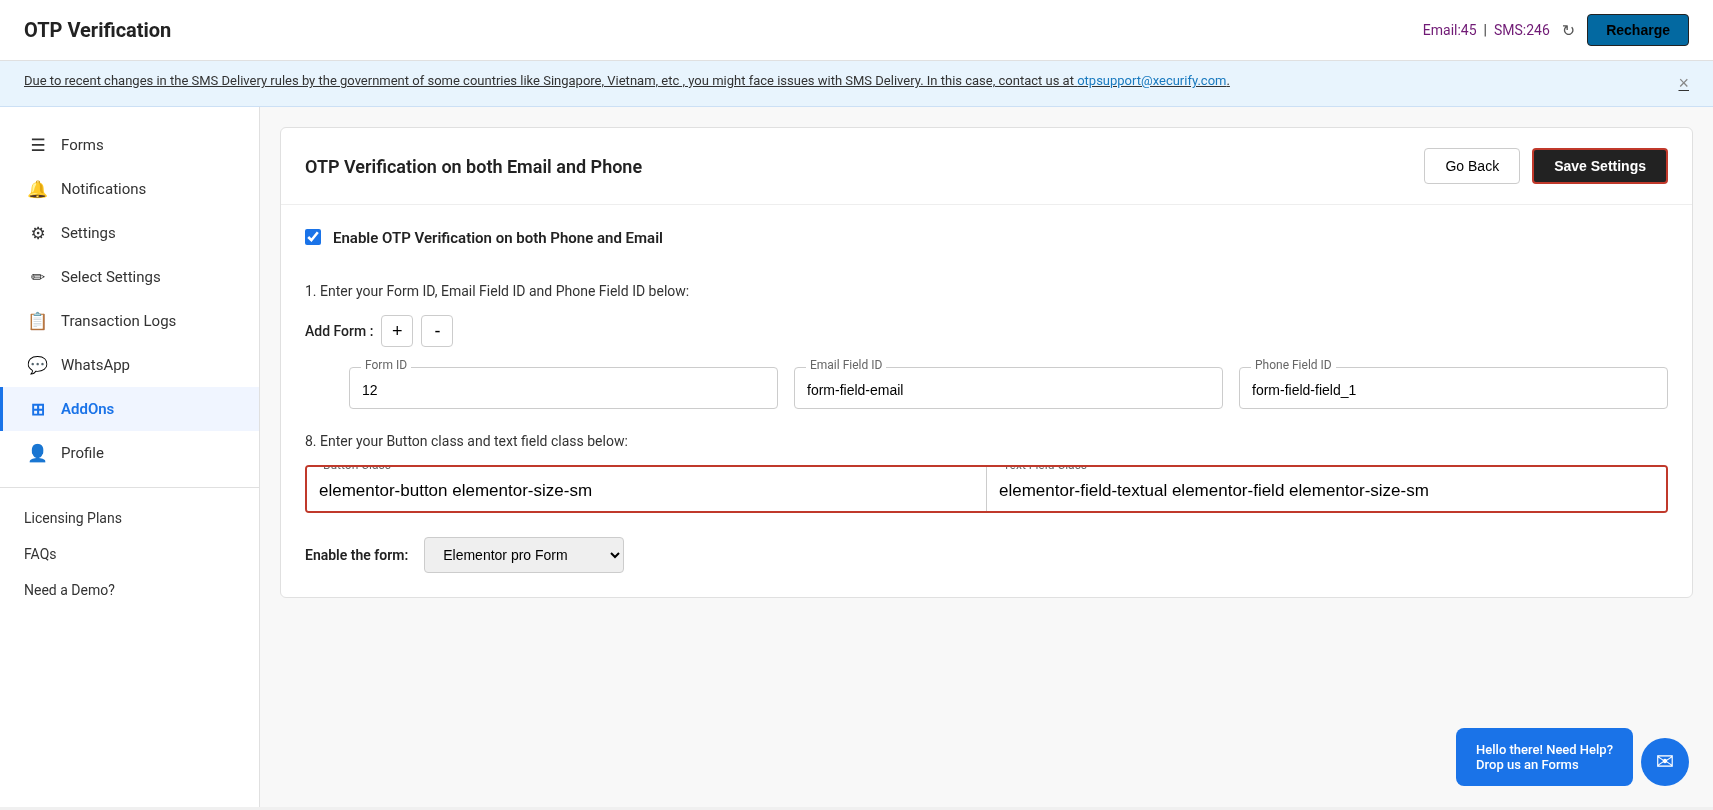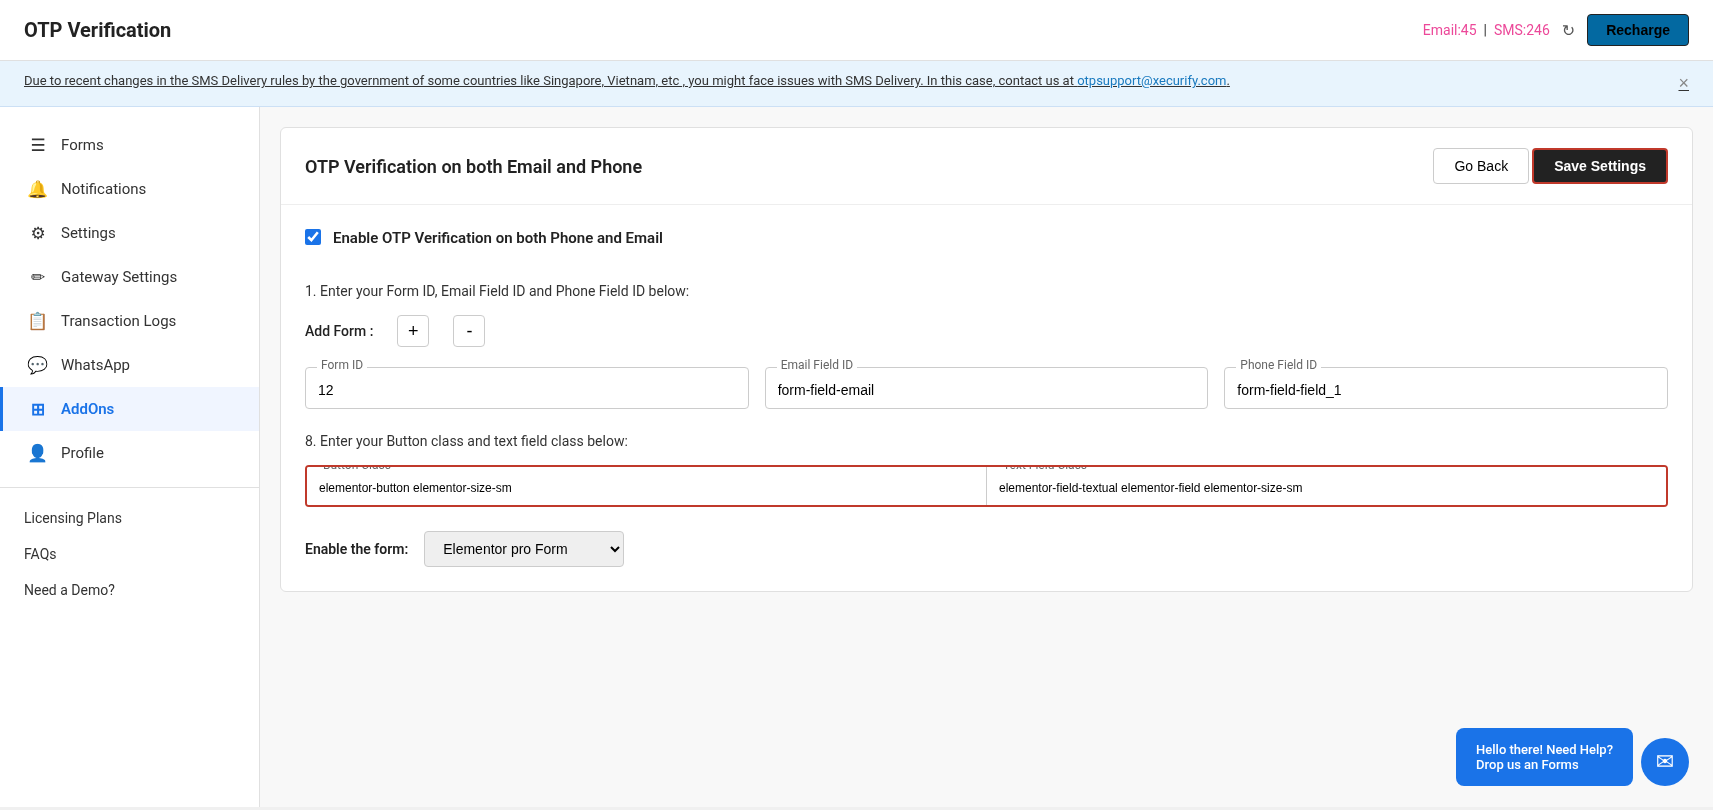--- a/index.html
+++ b/index.html
@@ -9,21 +9,21 @@
       background: #fff;
       padding: 14px 24px;
       display: flex;
       align-items: center;
       justify-content: space-between;
       border-bottom: 1px solid #e0e0e0;
     }
     .top-bar-title { font-size: 20px; font-weight: 700; }
     .top-bar-right { display: flex; align-items: center; gap: 12px; }
     .credits { font-size: 14px; color: #333; }
-    .credits span { color: #ec4899; }
+    .credits span { color: #701a75; }
     .refresh-icon { cursor: pointer; font-size: 16px; color: #555; }
     .recharge-btn {
       padding: 7px 18px;
       border: 1.5px solid #222;
       background: #0369a1;
       border-radius: 4px;
       font-size: 14px;
       font-weight: 600;
       cursor: pointer;
     }
@@ -93,21 +93,21 @@
     }
 
     .content-header {
       display: flex;
       align-items: center;
       justify-content: space-between;
       padding: 20px 24px;
       border-bottom: 1px solid #eee;
     }
     .content-header-title { font-size: 18px; font-weight: 600; }
-    .header-buttons { display: flex; gap: 3px; }
+    .header-buttons { display: flex; gap: 12px; }
     .go-back-btn {
       padding: 8px 20px;
       border: 1.5px solid #ccc;
       background: #fff;
       border-radius: 4px;
       font-size: 14px;
       cursor: pointer;
     }
     .save-btn {
       padding: 8px 20px;
@@ -134,41 +134,42 @@
 
     .section-label {
       font-size: 14px;
       color: #333;
       margin-bottom: 16px;
     }
 
     .add-form-row {
       display: flex;
       align-items: center;
-      gap: 24px;
+      gap: 8px;
       margin-bottom: 20px;
     }
     .add-form-row label { font-size: 14px; font-weight: 500; }
     .add-btn, .remove-btn {
       width: 32px;
       height: 32px;
       border: 1.5px solid #ccc;
       background: #fff;
       border-radius: 4px;
       font-size: 18px;
       cursor: pointer;
       display: flex;
       align-items: center;
       justify-content: center;
     }
 
     .fields-row {
       display: flex;
       gap: 16px;
       margin-bottom: 24px;
+      margin-left: 44px;
     }
     .field-group {
       flex: 1;
       position: relative;
     }
     .field-group label {
       position: absolute;
       top: -9px;
       left: 12px;
       background: #fff;
@@ -212,21 +213,21 @@
       left: 12px;
       background: #fff;
       padding: 0 4px;
       font-size: 12px;
       color: #666;
     }
     .class-field-group input {
       width: 100%;
       padding: 14px 12px 10px;
       border: none;
-      font-size: 12px;
+      font-size: 17px;
       outline: none;
     }
 
     .select-form-row {
       display: flex;
       align-items: center;
       gap: 16px;
     }
     .select-form-row label { font-size: 14px; font-weight: 600; }
     .select-form-row select {
@@ -304,21 +305,21 @@
     <div class="sidebar-item">
       <span class="icon">🔔</span>
       <span>Notifications</span>
     </div>
     <div class="sidebar-item">
       <span class="icon">⚙</span>
       <span>Settings</span>
     </div>
     <div class="sidebar-item">
       <span class="icon">✏</span>
-      <span>Gateway Settings</span>
+      <span>Select Settings</span>
     </div>
     <div class="sidebar-item">
       <span class="icon">📋</span>
       <span>Transaction Logs</span>
     </div>
     <div class="sidebar-item">
       <span class="icon">💬</span>
       <span>WhatsApp</span>
     </div>
     <div class="sidebar-item active">

